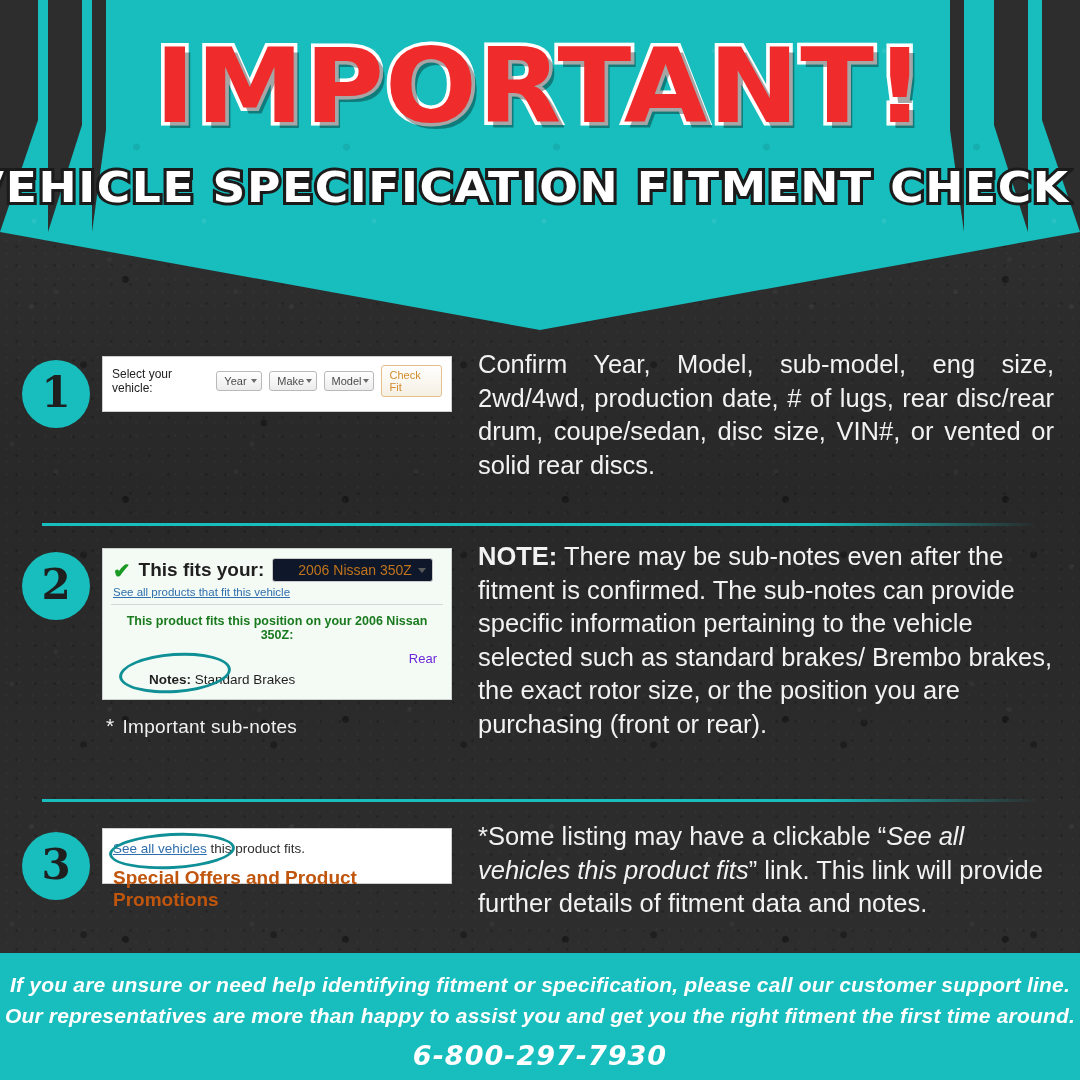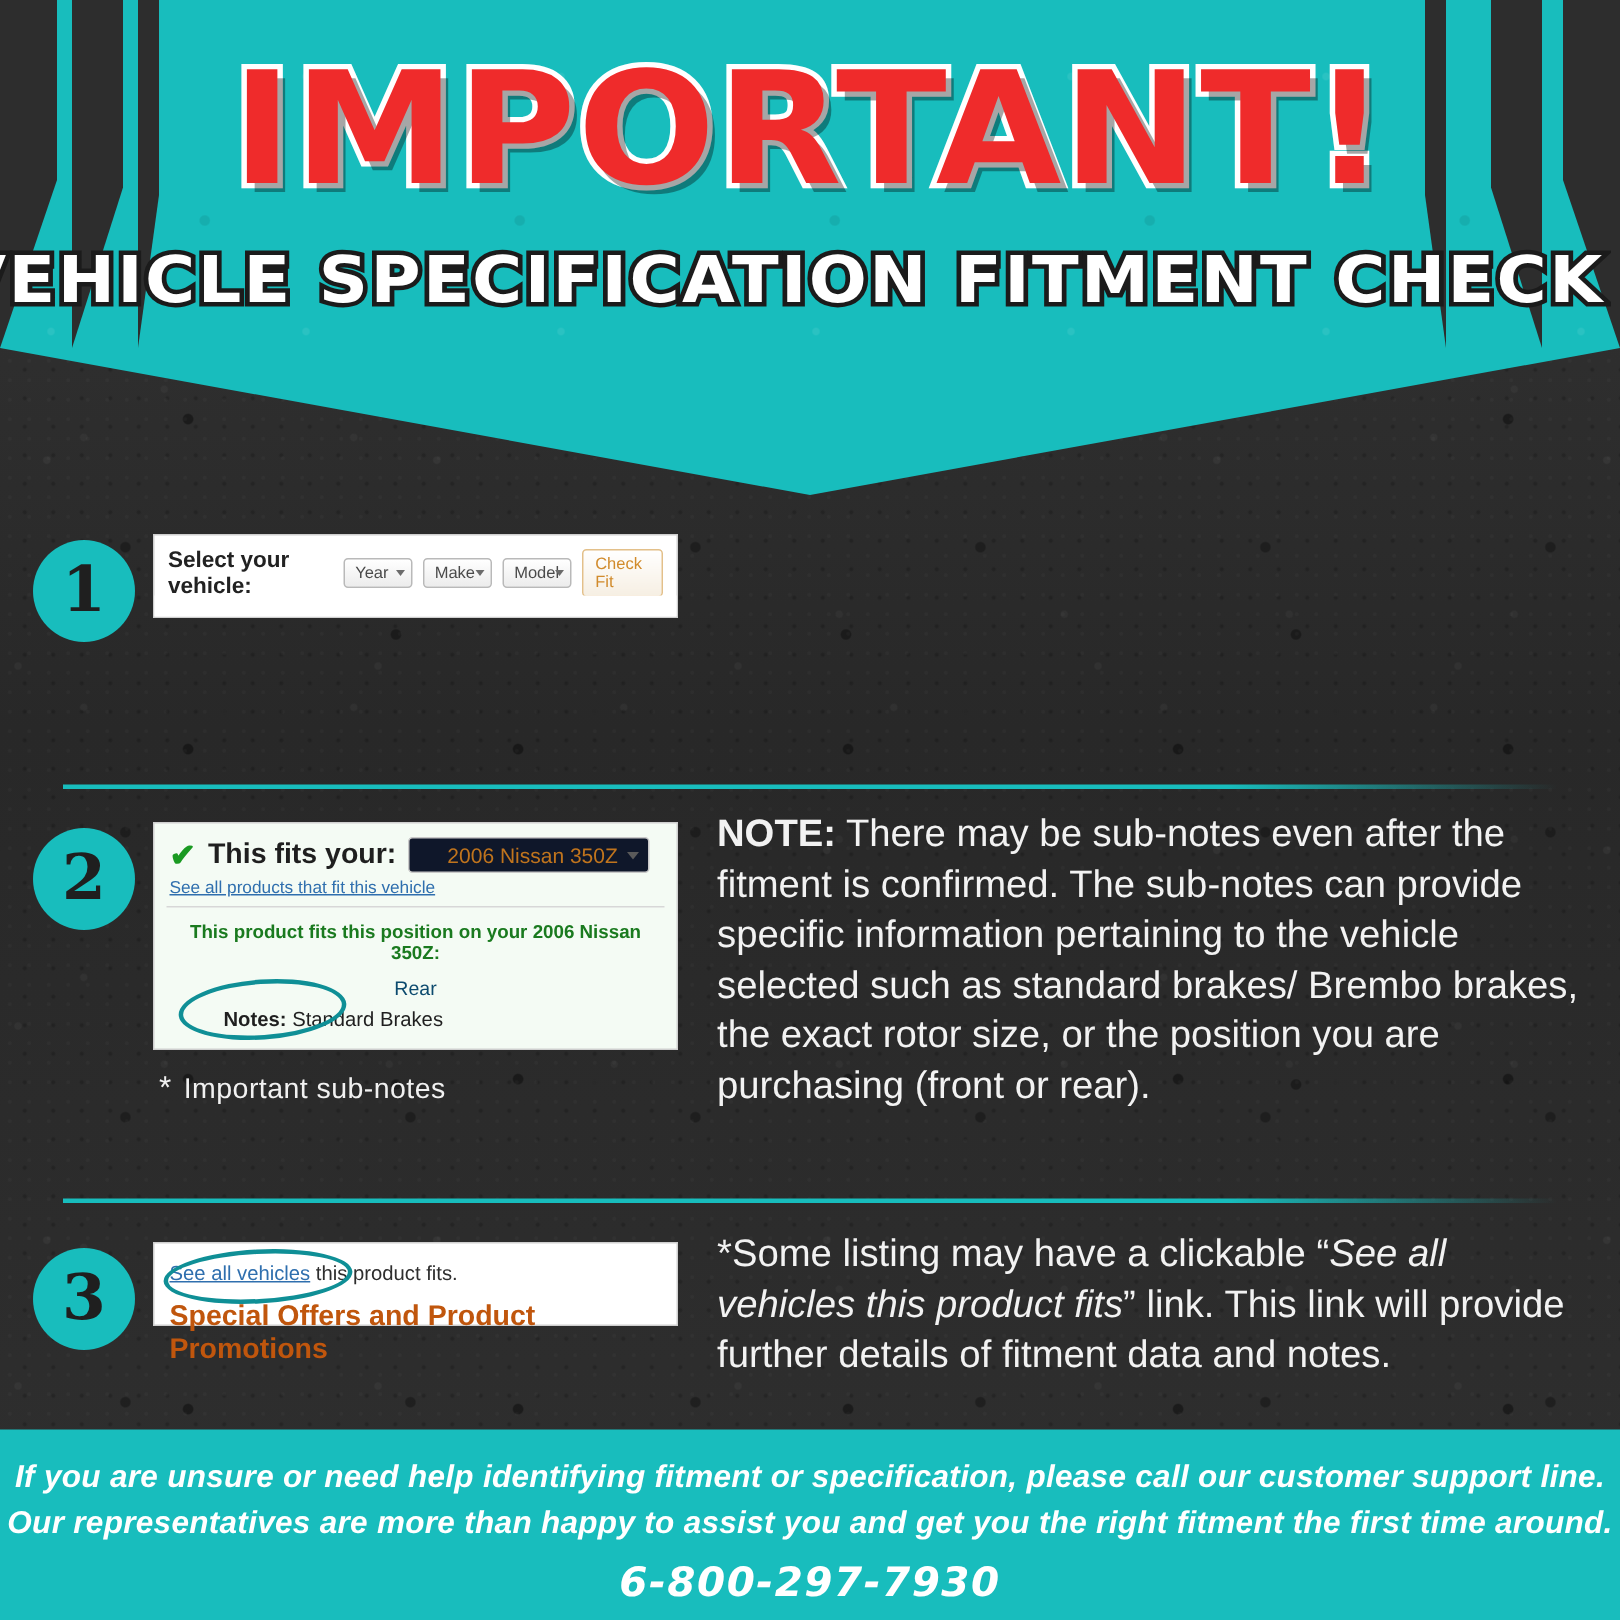--- a/index.html
+++ b/index.html
@@ -167,21 +167,21 @@
     background: #ffffff;
     border: 1px solid #cfcfcf;
     font-family: "Liberation Sans", sans-serif;
     color: #222;
     position: relative;
   }
 
   
   .mock1 { padding: 8px 9px 0 9px; height: 56px; }
   .m1-row { display: flex; align-items: center; gap: 7px; }
-  .m1-label { font-size: 15px; color: #222; font-weight: bold; }
+  .m1-label { font-size: 12px; color: #222; font-weight: normal; }
   .m1-sel {
     font-size: 11px;
     color: #4a4a4a;
     border: 1px solid #b9b9b9;
     border-radius: 3px;
     background: linear-gradient(180deg,#fff 0%,#ececec 100%);
     padding: 3px 13px 3px 7px;
     position: relative;
     min-width: 46px;
   }
@@ -241,23 +241,23 @@
     padding: 9px 6px 6px 6px;
     background: #f4fbf4;
   }
   .m2-green {
     color: #1a7a1f;
     font-size: 12.5px;
     font-weight: bold;
     text-align: center;
   }
   .m2-pos {
-    color: #0c4a6e;
+    color: #6d28d9;
     font-size: 13px;
-    text-align: center;
+    text-align: right;
     padding-top: 9px;
   }
   .m2-notes {
     color: #1f1f1f;
     font-size: 13.5px;
     padding: 6px 0 0 32px;
   }
   .m2-notes b { font-weight: bold; }
   .ellipse {
     position: absolute;
@@ -359,20 +359,21 @@
             <span class="m1-sel">
               <span>Model</span>
               <span class="caret"></span>
             </span>
             <span class="m1-btn">Check Fit</span>
           </div>
           <div class="m1-strip"></div>
         </div>
       </div>
 
+      <div class="copy justify">Confirm Year, Model, sub-model, eng size, 2wd/4wd, production date, # of lugs, rear disc/rear drum, coupe/sedan, disc size, VIN#, or vented or solid rear discs.</div>
     </div>
 
     <div class="divider"></div>
 
     <div class="row" style="min-height:255px; padding-top:14px;">
       <div class="num">2</div>
 
       <div class="shot">
         <div class="mock mock2">
           <div class="m2-top">

